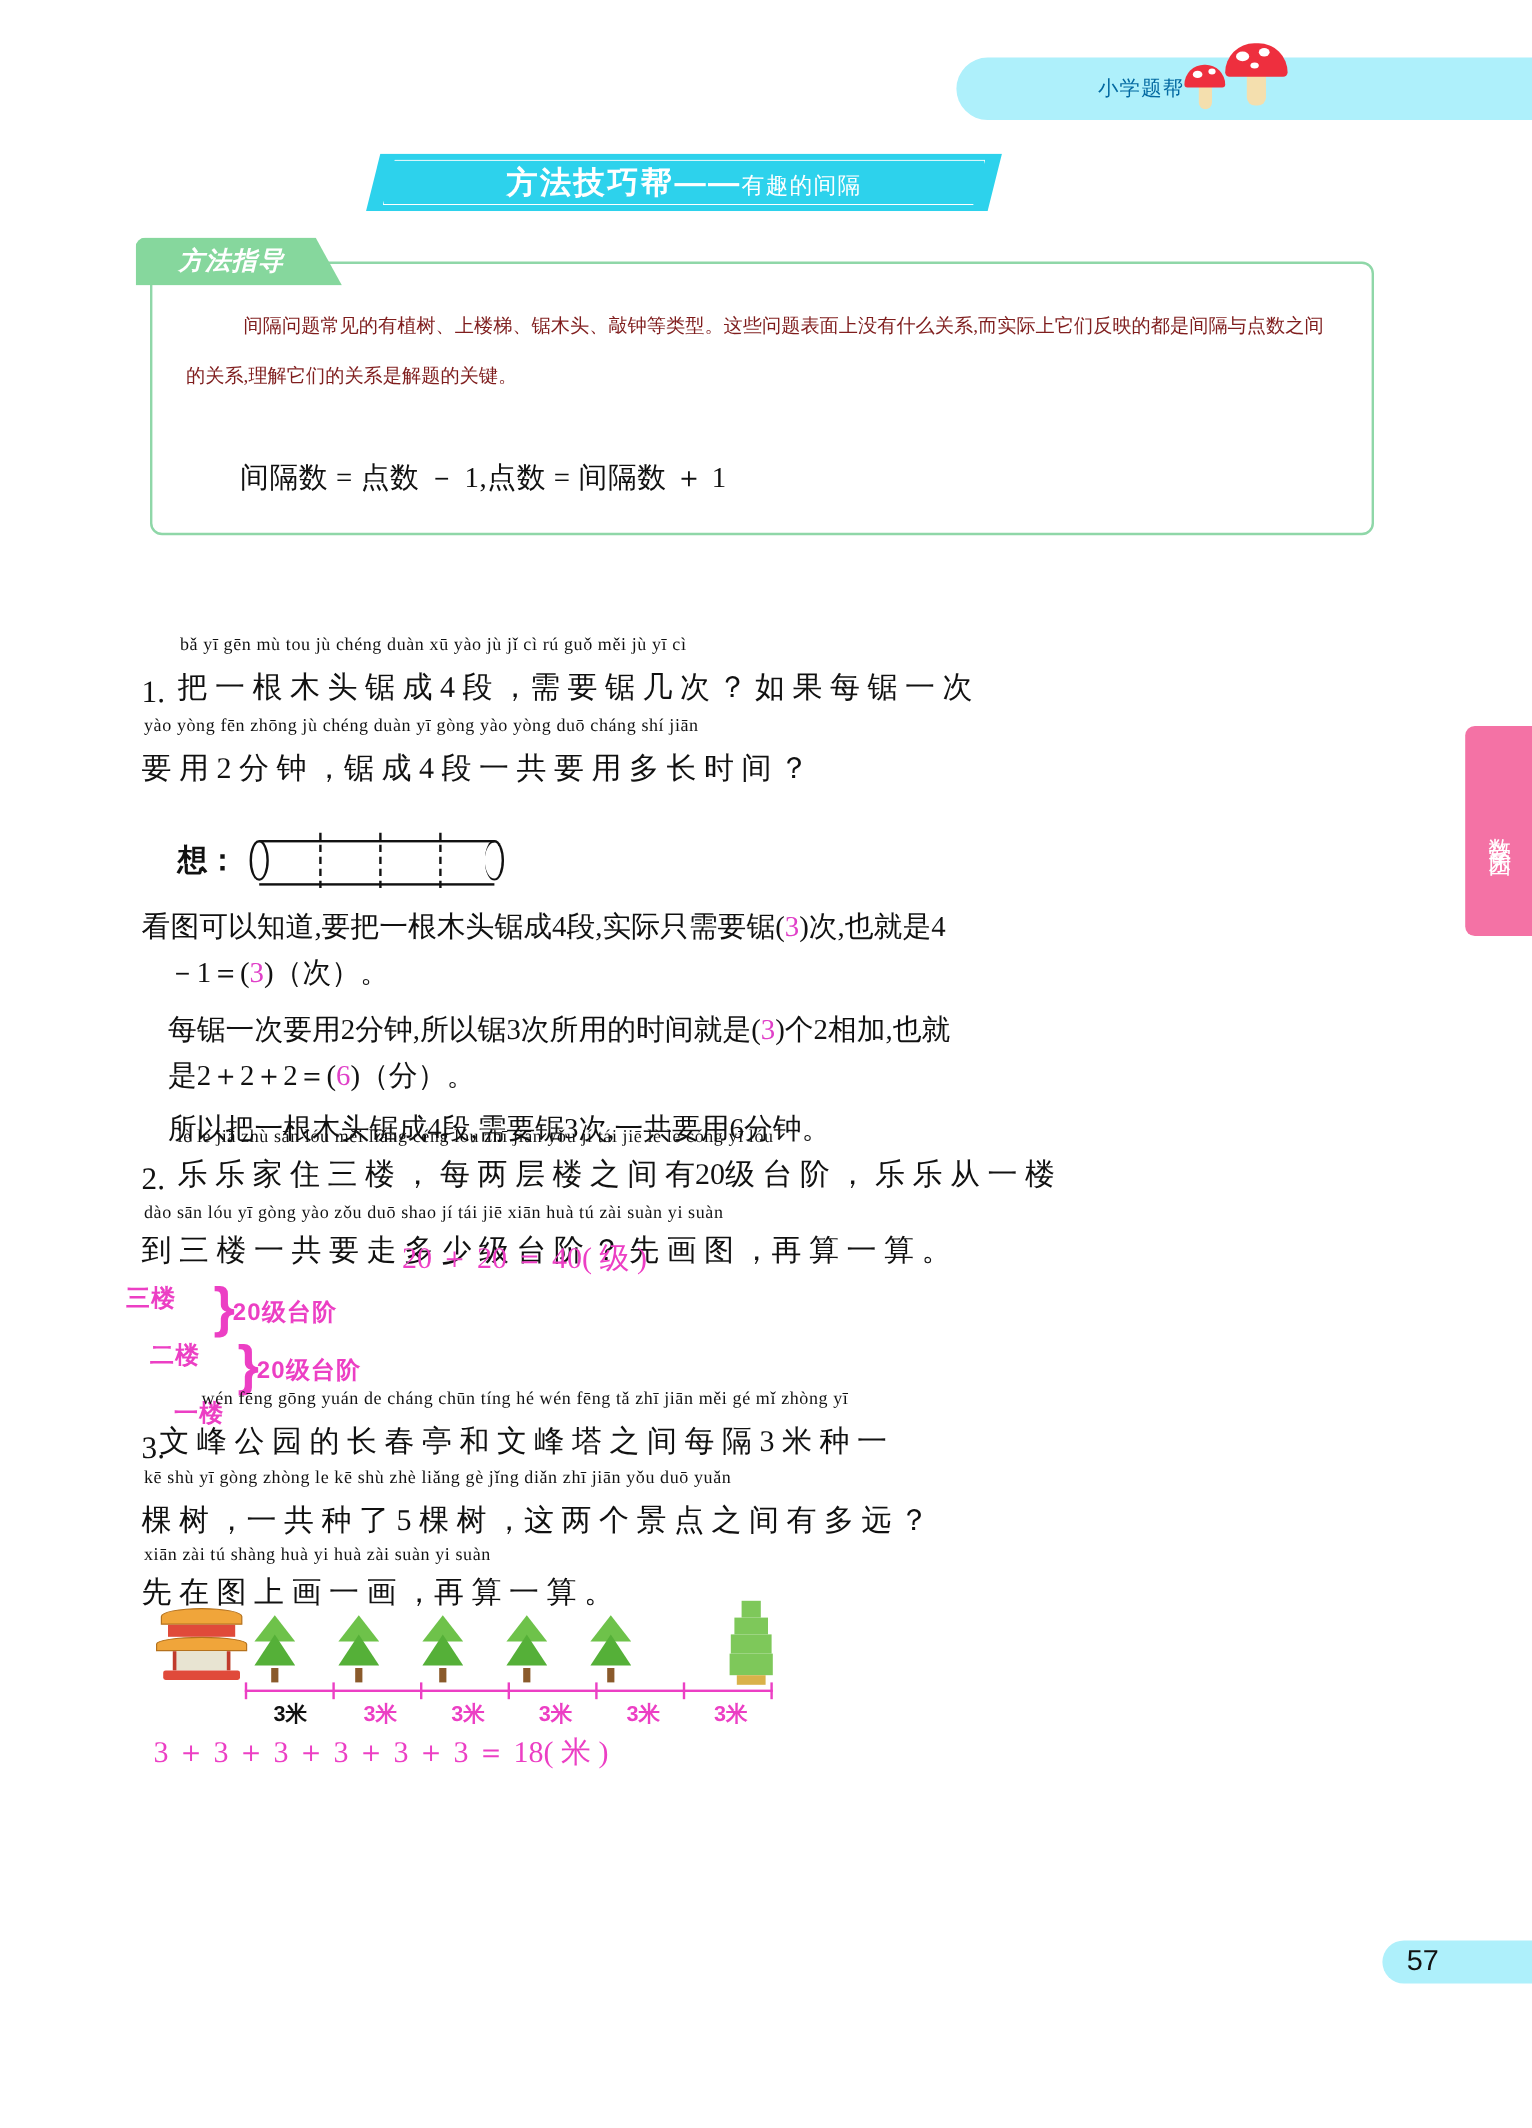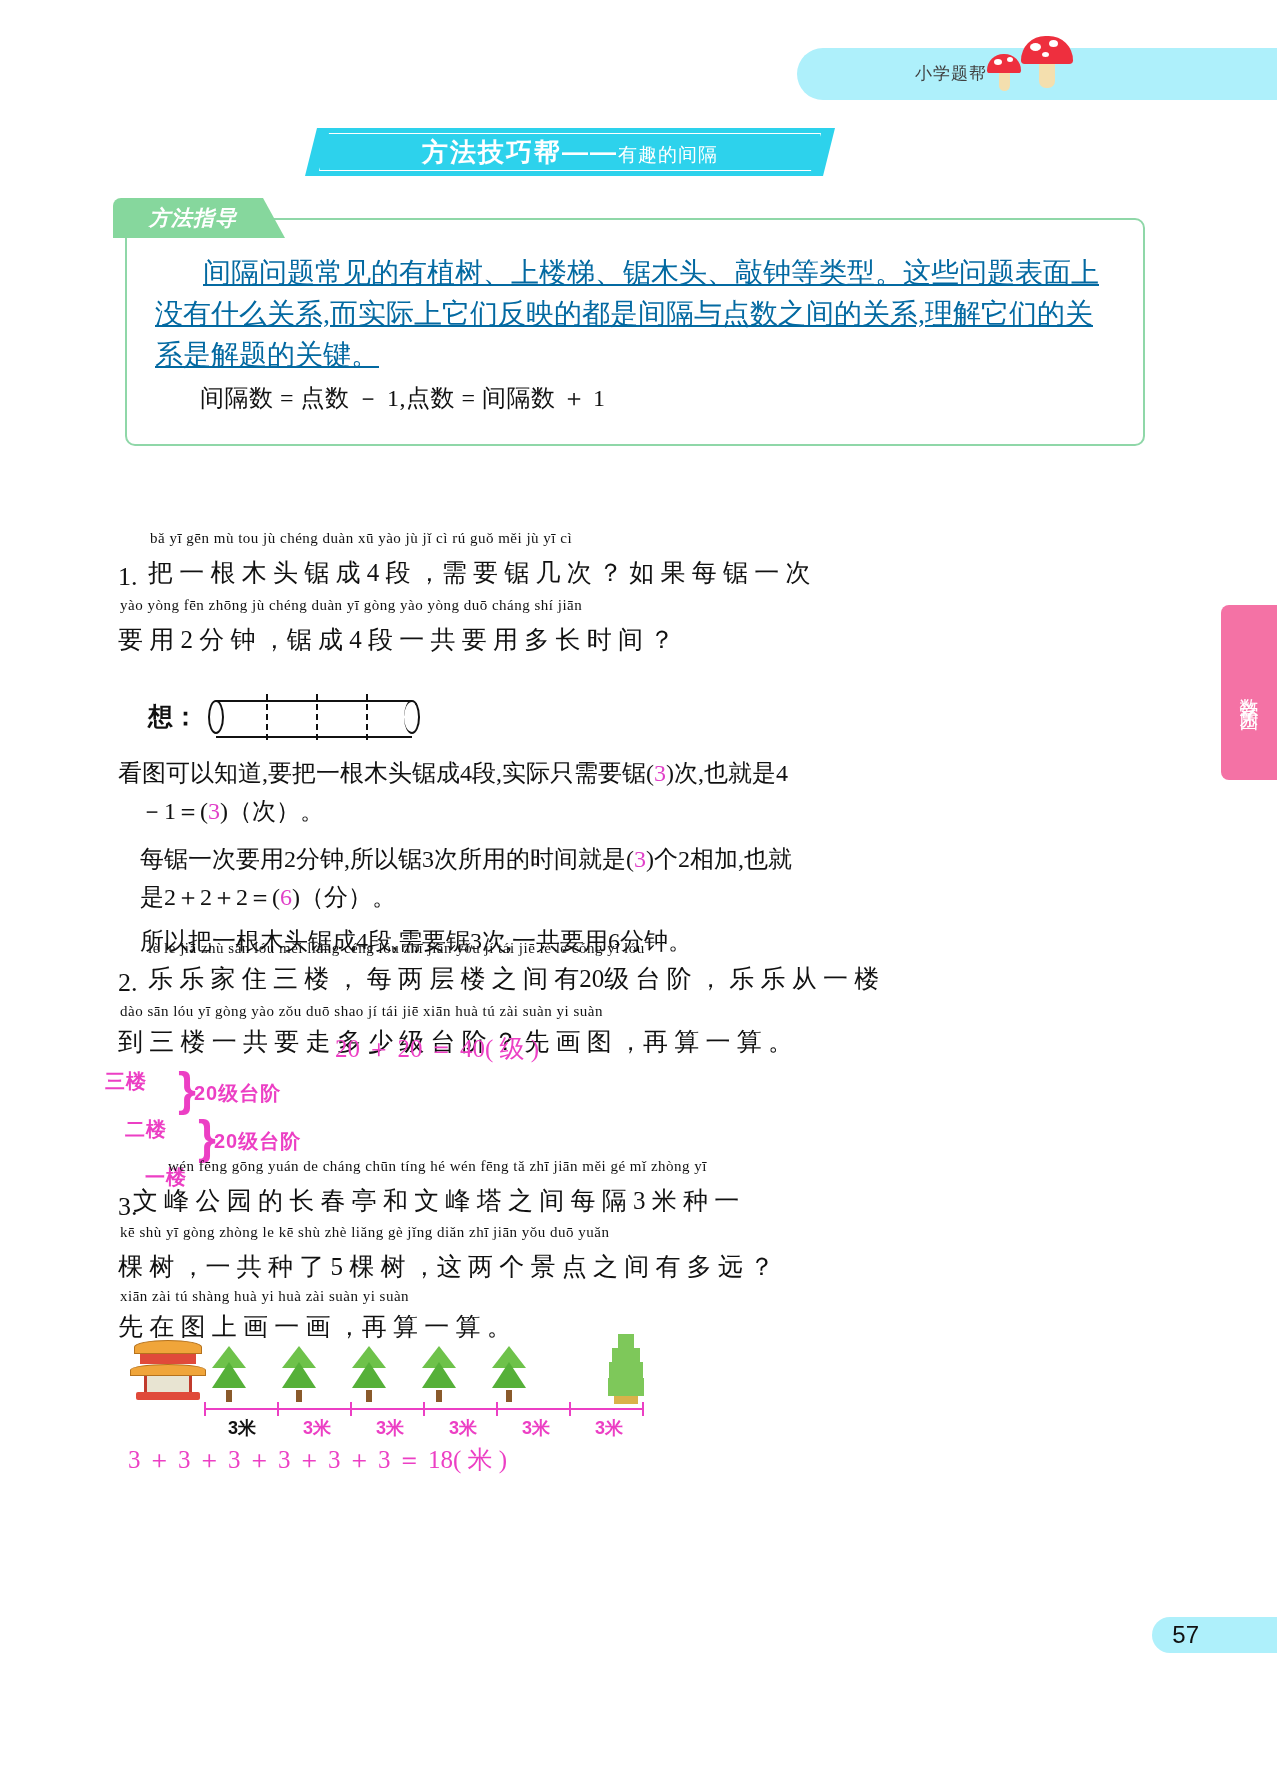--- a/index.html
+++ b/index.html
@@ -24,21 +24,21 @@
     height: 52px;
     background: #aef0fb;
     border-top-left-radius: 26px;
     border-bottom-left-radius: 26px;
   }
   .header-label {
     position: absolute;
     top: 62px;
     right: 290px;
     font-size: 17px;
-    color: #404040;
+    color: #0369a1;
     font-family: "Liberation Sans", sans-serif;
     letter-spacing: 1px;
   }
   .mushroom-group {
     position: absolute;
     top: 36px;
     right: 190px;
     width: 100px;
     height: 62px;
   }
@@ -142,25 +142,24 @@
     font-size: 21px;
     font-family: "Liberation Sans", sans-serif;
     letter-spacing: 1px;
     font-style: italic;
   }
   .method-text {
     position: absolute;
     left: 155px;
     top: 252px;
     width: 960px;
-    font-size: 28px;
+    font-size: 16px;
     line-height: 41px;
-    color: #0369a1;
+    color: #7f1d1d;
     text-indent: 48px;
-    text-decoration: underline;
   }
   .method-formula {
     position: absolute;
     left: 200px;
     top: 382px;
     font-size: 24px;
     color: #111;
     letter-spacing: 0.5px;
   }
 

